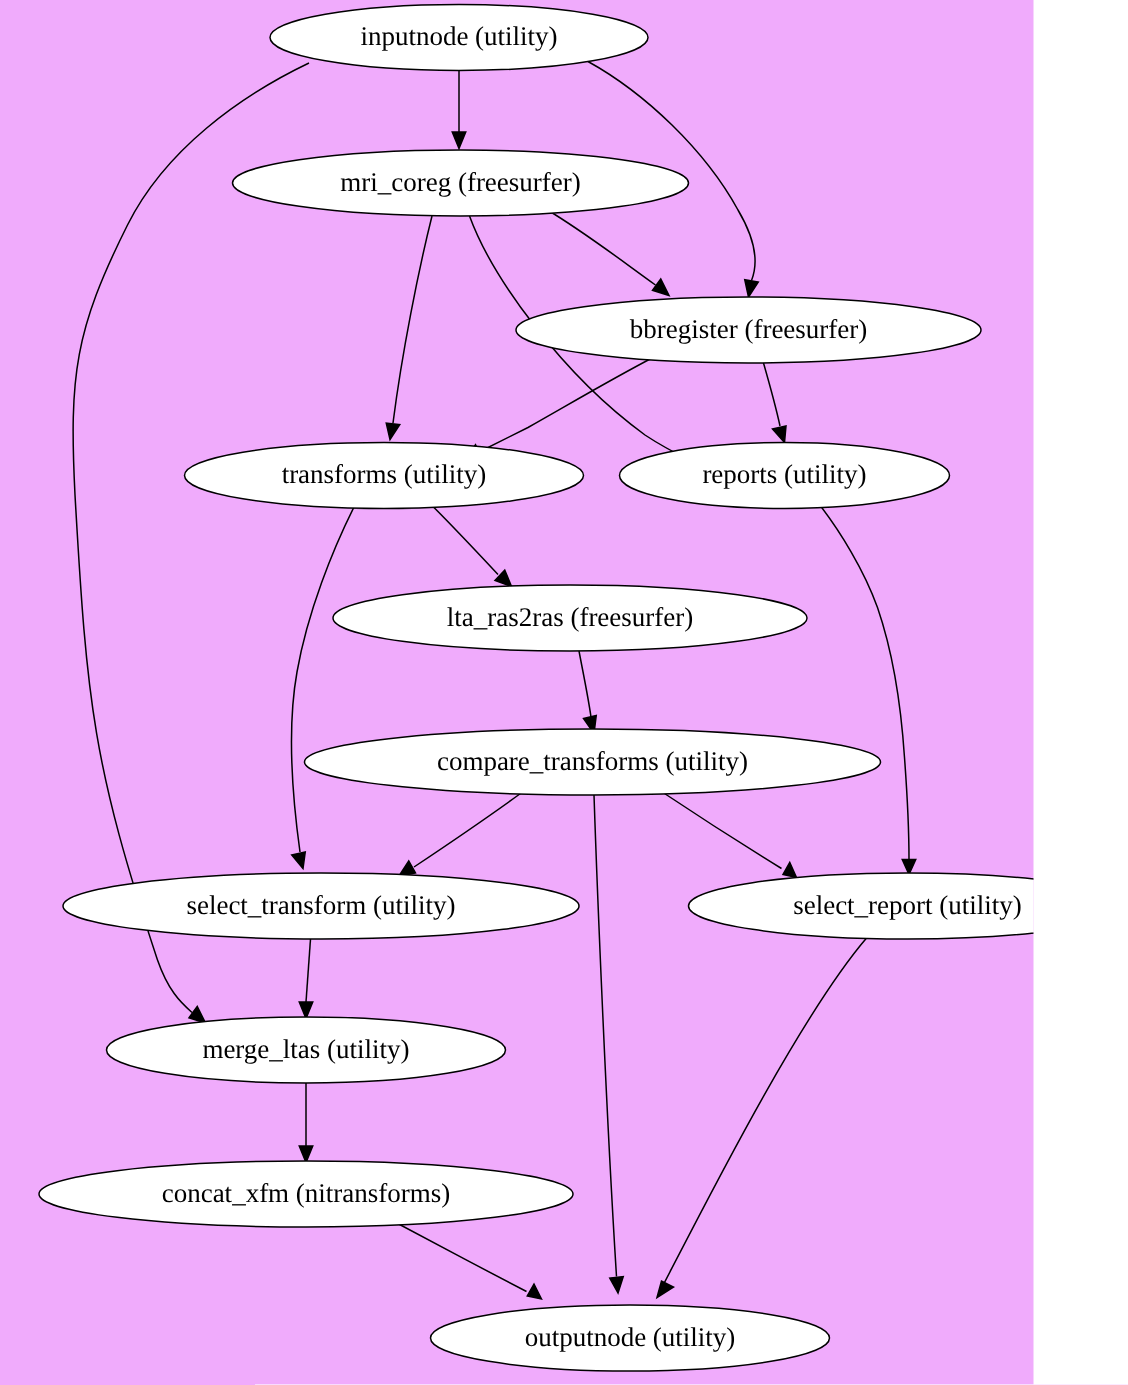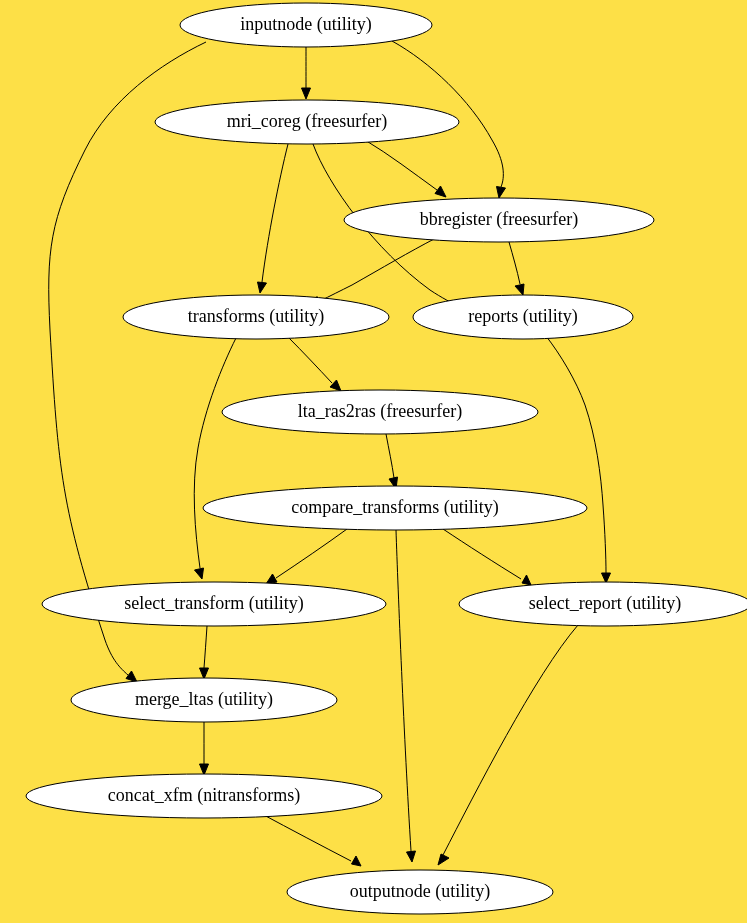--- a/index.html
+++ b/index.html
@@ -5,23 +5,23 @@
   html, body {
     margin: 0;
     padding: 0;
     background: #ffffff;
   }
   body {
     font-family: "Liberation Serif", "DejaVu Serif", serif;
   }
   #graph-canvas {
     position: relative;
-    width: 747px;
+    width: 689px;
     height: 923px;
-    background: #fde047;
+    background: #f0abfc;
     overflow: hidden;
   }
   #graph-svg {
     position: absolute;
     top: 0;
     left: 0;
     width: 752px;
     height: 923px;
   }
   .node-ellipse {

